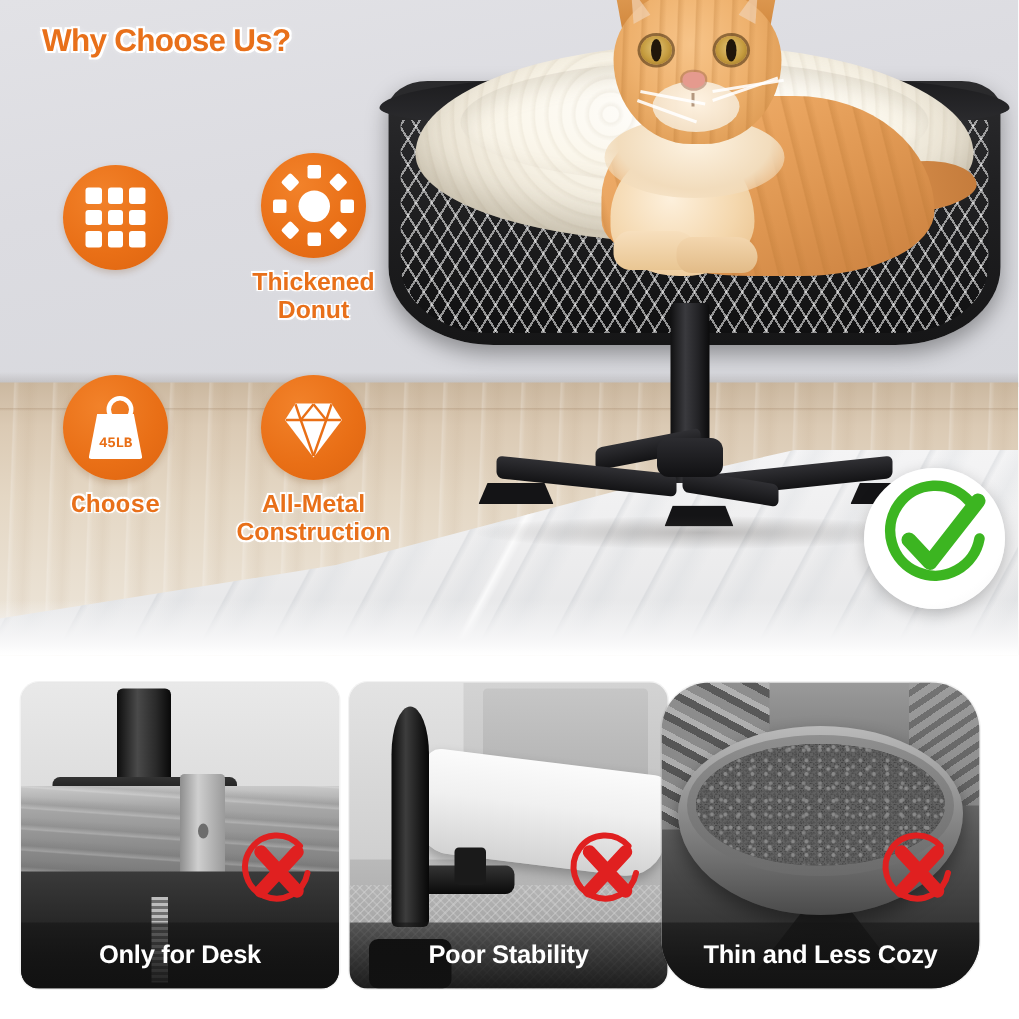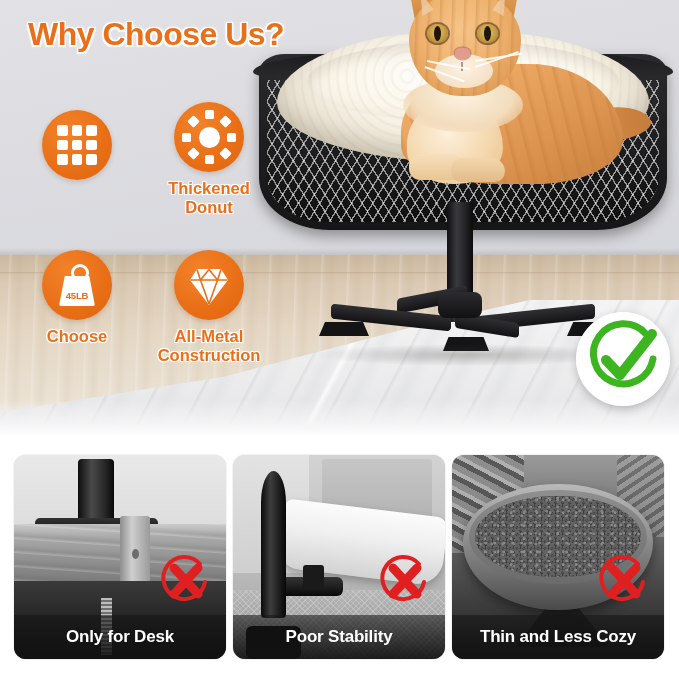--- a/index.html
+++ b/index.html
@@ -128,21 +128,21 @@
 
   
   .feat{position:absolute;text-align:center;width:150px;}
   .feat .circ{width:70px;height:70px;border-radius:50%;margin:0 auto;position:relative;
         background:radial-gradient(circle at 36% 30%,#f2822a 0%,#e96f16 58%,#dd6410 100%);
         box-shadow:0 2px 5px rgba(120,60,10,.22);}
   .feat .cap{margin-top:7px;font-weight:bold;font-size:16.5px;line-height:19px;color:#e8701a;
         text-shadow:-1px -1px 0 #fff,1px -1px 0 #fff,-1px 1px 0 #fff,1px 1px 0 #fff,0 0 3px rgba(255,255,255,.9);}
   #feat-places{left:2px;top:110px;}
   #feat-donut{left:134px;top:102px;}
-  #feat-load{left:2px;top:250px;}
+  #feat-load{left:2px;top:250px;font-family:Liberation Mono, monospace;}
   #feat-metal{left:134px;top:250px;}
   
   .gr{position:absolute;left:15px;top:15px;width:40px;height:40px;
         display:grid;grid-template-columns:repeat(3,1fr);grid-template-rows:repeat(3,1fr);gap:4px;}
   .gr i{background:#fff;border-radius:2px;display:block;}
   
   .dn-c{position:absolute;left:24.5px;top:24.5px;width:21px;height:21px;border-radius:50%;background:#fff;}
   .dn-s{position:absolute;width:9px;height:9px;background:#fff;border-radius:1.5px;}
   
   .wt{position:absolute;left:17px;top:14px;width:36px;height:42px;}
@@ -154,21 +154,21 @@
         font-weight:bold;color:#e96f16;letter-spacing:-.2px;}
   
   .dm{position:absolute;left:14px;top:16px;width:42px;height:40px;}
 
   
   .panels{position:absolute;left:0;top:437px;width:679px;height:242px;background:#fff;}
   .panel{position:absolute;top:18px;width:212px;height:204px;border-radius:12px;overflow:hidden;
         background:#dcdcdc;box-shadow:0 0 0 1px rgba(0,0,0,.05);}
   #panel-0{left:14px;}
   #panel-1{left:233px;}
-  #panel-2{left:452px;}
+  #panel-2{left:441px;border-radius:32px;}
   .pimg{position:absolute;inset:0;filter:grayscale(1);}
   .pcap{position:absolute;left:0;right:0;bottom:0;height:44px;
         background:linear-gradient(to bottom,rgba(20,20,20,.55),rgba(18,18,18,.92));
         color:#fff;font-weight:bold;font-size:17px;display:flex;align-items:center;justify-content:center;
         letter-spacing:-.2px;}
   .xmark{position:absolute;right:12px;bottom:50px;width:56px;height:56px;}
 
   
   .p0-wall{position:absolute;left:0;top:0;width:100%;height:56%;
         background:linear-gradient(to bottom,#e9e9e9,#d6d6d6);}
@@ -286,21 +286,21 @@
       <div class="legD"></div>
       <div class="hub"></div>
       <div class="footA"></div>
       <div class="footB"></div>
       <div class="footC"></div>
       <div class="shadow"></div>
     </div>
 
     <div class="floorfade"></div>
 
-    <div style="position:absolute;left:28px;top:16px;font-size:32px;font-weight:bold;color:#e8701a;
+    <div style="position:absolute;left:28px;top:16px;font-size:21px;font-weight:bold;color:#e8701a;
                 letter-spacing:-.5px;text-shadow:-1.5px -1.5px 0 #fff,1.5px -1.5px 0 #fff,-1.5px 1.5px 0 #fff,1.5px 1.5px 0 #fff,0 0 5px rgba(255,255,255,.85);text-align:right;">Why Choose Us?</div>
 
     <div class="feat" id="feat-places">
       <div class="circ">
         <div class="gr">
           <i></i>
             <i></i>
             <i></i>
             <i></i>
             <i></i>

